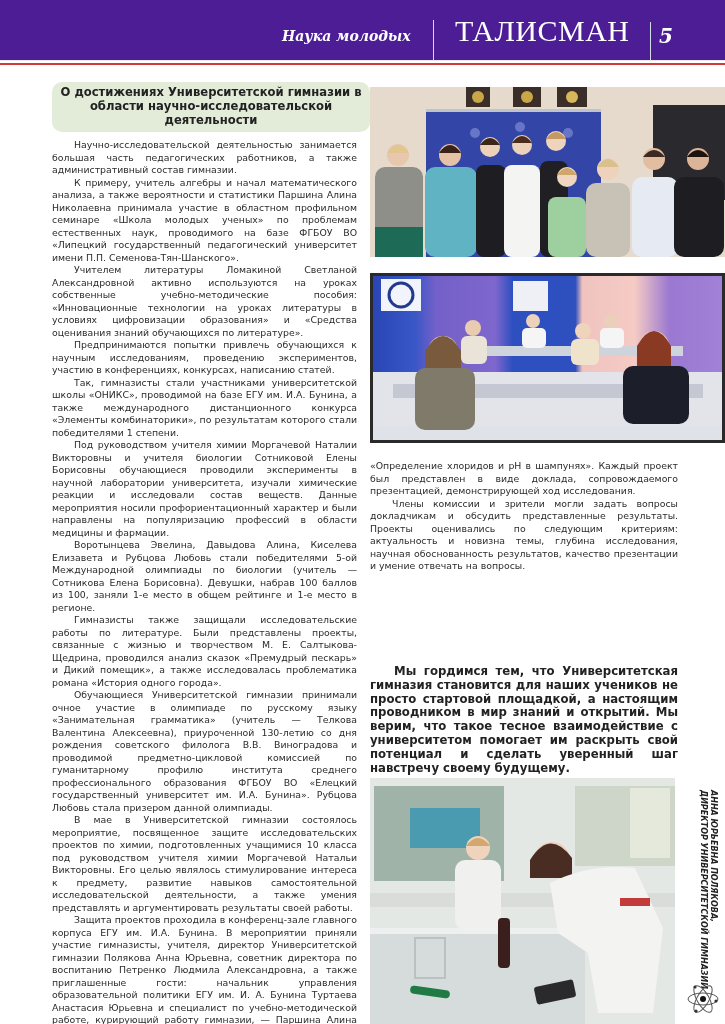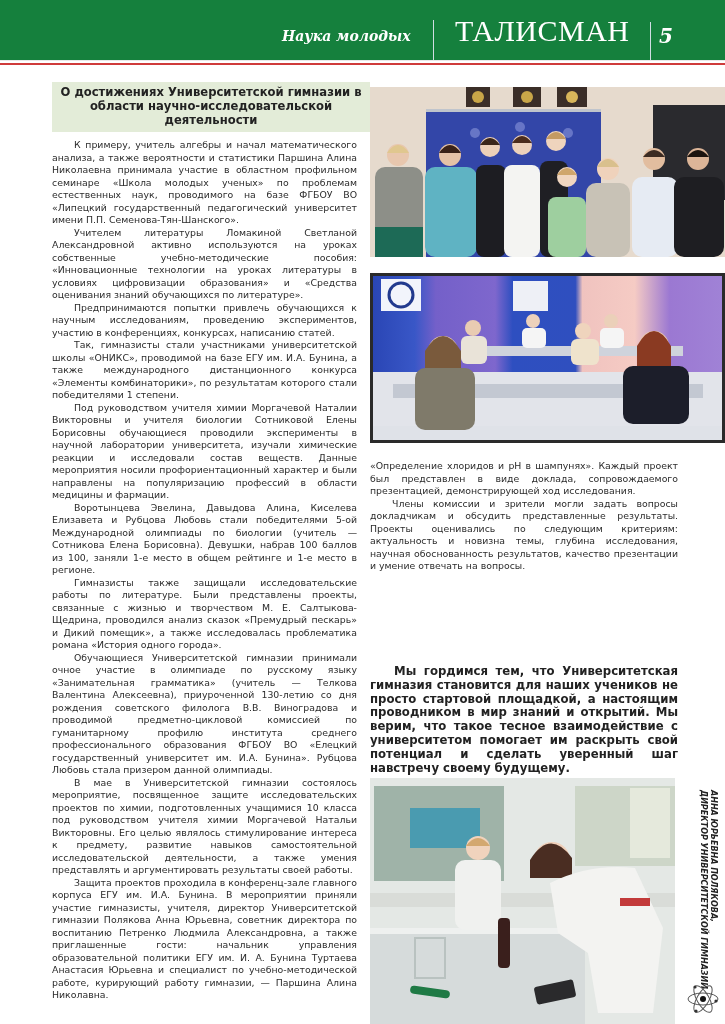--- a/index.html
+++ b/index.html
@@ -1,28 +1,28 @@
 <!DOCTYPE html>
 <html><head>
 <meta charset="utf-8">
 <style>
   * { box-sizing: border-box; margin: 0; padding: 0; }
   html, body { width: 725px; height: 1024px; background: #ffffff; overflow: hidden; }
   body { position: relative; font-family: "Liberation Sans", sans-serif; color: #2a2a2a; }
 
-  .masthead { position: absolute; left: 0; top: 0; width: 725px; height: 60px; background: #15803d; }
+  .masthead { position: absolute; left: 0; top: 0; width: 725px; height: 60px; background: #4c1d95; }
   .masthead-rule { position: absolute; left: 0; top: 60px; width: 725px; height: 4px; border-top: 1px solid #e7e7e7; }
   .masthead-rule::after { content: ""; position: absolute; left: 0; top: 2px; width: 725px; height: 2px; background: #cf3b3b; }
   .section-name { position: absolute; left: 282px; top: 28px; color: #ffffff; font-family: "DejaVu Serif", serif; font-style: italic; font-weight: bold; font-size: 14px; }
   .divider-1 { position: absolute; left: 433px; top: 20px; width: 1px; height: 40px; background: #d0dde3; }
   .brand { position: absolute; left: 455px; top: 14px; color: #ffffff; font-family: "Liberation Serif", serif; font-size: 30px; letter-spacing: 0.5px; }
   .divider-2 { position: absolute; left: 650px; top: 22px; width: 1px; height: 38px; background: #d0dde3; }
   .page-number { position: absolute; left: 659px; top: 24px; color: #ffffff; font-family: "DejaVu Serif", serif; font-style: italic; font-weight: bold; font-size: 20px; }
 
-  .headline-box { position: absolute; left: 52px; top: 82px; width: 318px; height: 50px; background: #e3ecd8; padding: 3px 6px; }
+  .headline-box { position: absolute; left: 52px; top: 82px; width: 318px; height: 50px; background: #e3ecd8; padding: 3px 6px; border-radius: 10px; }
   .headline { font-family: "DejaVu Sans", sans-serif; font-weight: bold; font-size: 11.6px; line-height: 14px; text-align: center; color: #222; }
 
   .col { position: absolute; font-family: "DejaVu Sans", sans-serif; font-size: 9.35px; line-height: 12.5px; text-align: justify; color: #2b2b2b; }
   .col-left { left: 52px; top: 139px; width: 305px; }
   .col-right { left: 370px; top: 460px; width: 308px; }
   .col p { text-indent: 22px; }
 
   .quote { position: absolute; left: 370px; top: 665px; width: 308px; font-family: "DejaVu Sans", sans-serif; font-weight: bold; font-size: 11.7px; line-height: 13.8px; text-align: justify; color: #222; }
   .quote span { display: block; text-indent: 24px; }
 
@@ -46,20 +46,21 @@
   <div class="divider-2"></div>
   <span class="page-number">5</span>
 </div>
 <div class="masthead-rule"></div>
 
 <div class="headline-box">
   <div class="headline">О достижениях Университетской гимназии в области научно-исследовательской деятельности</div>
 </div>
 
 <div class="col col-left">
+  <p>Научно-исследовательской деятельностью занимается большая часть педагогических работников, а также административный состав гимназии.</p>
   <p>К примеру, учитель алгебры и начал математического анализа, а также вероятности и статистики Паршина Алина Николаевна принимала участие в областном профильном семинаре «Школа молодых ученых» по проблемам естественных наук, проводимого на базе ФГБОУ ВО «Липецкий государственный педагогический университет имени П.П. Семенова-Тян-Шанского».</p>
   <p>Учителем литературы Ломакиной Светланой Александровной активно используются на уроках собственные учебно-методические пособия: «Инновационные технологии на уроках литературы в условиях цифровизации образования» и «Средства оценивания знаний обучающихся по литературе».</p>
   <p>Предпринимаются попытки привлечь обучающихся к научным исследованиям, проведению экспериментов, участию в конференциях, конкурсах, написанию статей.</p>
   <p>Так, гимназисты стали участниками университетской школы «ОНИКС», проводимой на базе ЕГУ им. И.А. Бунина, а также международного дистанционного конкурса «Элементы комбинаторики», по результатам которого стали победителями 1 степени.</p>
   <p>Под руководством учителя химии Моргачевой Наталии Викторовны и учителя биологии Сотниковой Елены Борисовны обучающиеся проводили эксперименты в научной лаборатории университета, изучали химические реакции и исследовали состав веществ. Данные мероприятия носили профориентационный характер и были направлены на популяризацию профессий в области медицины и фармации.</p>
   <p>Воротынцева Эвелина, Давыдова Алина, Киселева Елизавета и Рубцова Любовь стали победителями 5-ой Международной олимпиады по биологии (учитель — Сотникова Елена Борисовна). Девушки, набрав 100 баллов из 100, заняли 1-е место в общем рейтинге и 1-е место в регионе.</p>
   <p>Гимназисты также защищали исследовательские работы по литературе. Были представлены проекты, связанные с жизнью и творчеством М. Е. Салтыкова-Щедрина, проводился анализ сказок «Премудрый пескарь» и Дикий помещик», а также исследовалась проблематика романа «История одного города».</p>
   <p>Обучающиеся Университетской гимназии принимали очное участие в олимпиаде по русскому языку «Занимательная грамматика» (учитель — Телкова Валентина Алексеевна), приуроченной 130-летию со дня рождения советского филолога В.В. Виноградова и проводимой предметно-цикловой комиссией по гуманитарному профилю института среднего профессионального образования ФГБОУ ВО «Елецкий государственный университет им. И.А. Бунина». Рубцова Любовь стала призером данной олимпиады.</p>
   <p>В мае в Университетской гимназии состоялось мероприятие, посвященное защите исследовательских проектов по химии, подготовленных учащимися 10 класса под руководством учителя химии Моргачевой Натальи Викторовны. Его целью являлось стимулирование интереса к предмету, развитие навыков самостоятельной исследовательской деятельности, а также умения представлять и аргументировать результаты своей работы.</p>
   <p>Защита проектов проходила в конференц-зале главного корпуса ЕГУ им. И.А. Бунина. В мероприятии приняли участие гимназисты, учителя, директор Университетской гимназии Полякова Анна Юрьевна, советник директора по воспитанию Петренко Людмила Александровна, а также приглашенные гости: начальник управления образовательной политики ЕГУ им. И. А. Бунина Туртаева Анастасия Юрьевна и специалист по учебно-методической работе, курирующий работу гимназии, — Паршина Алина Николавна.</p>

